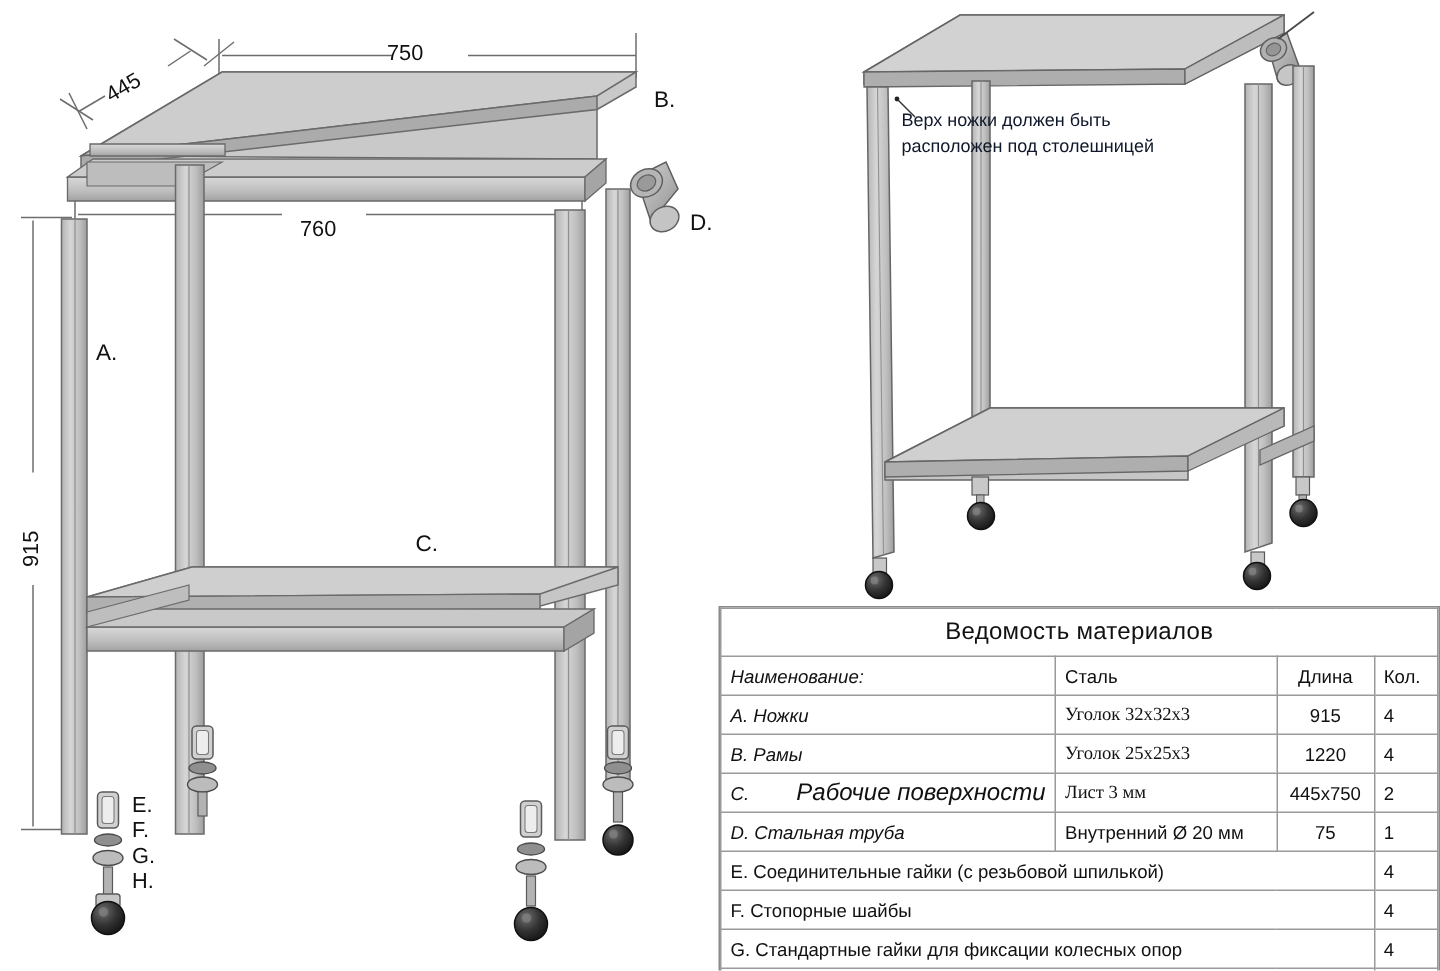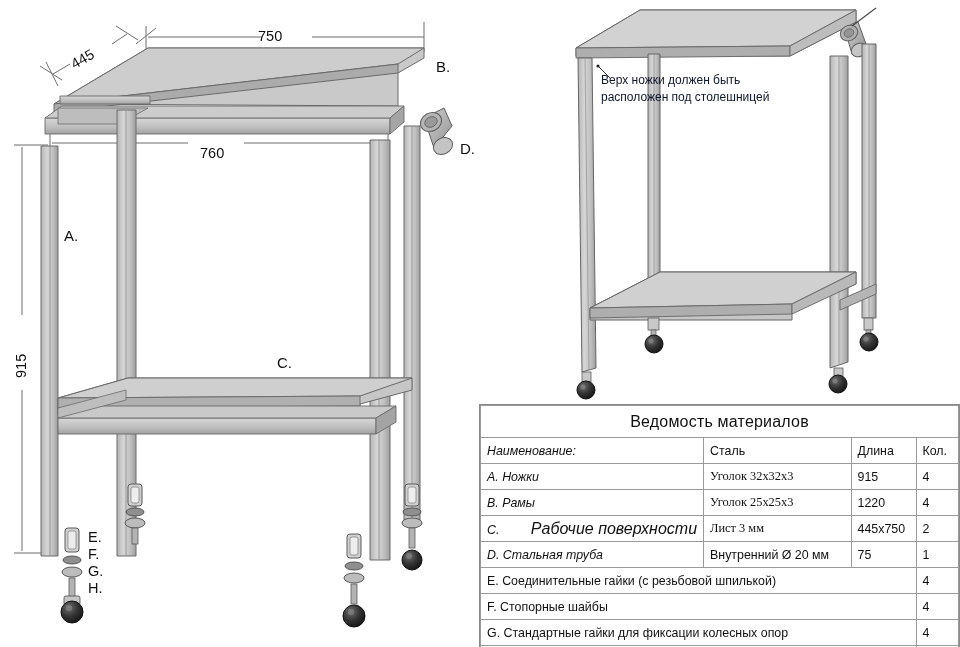--- a/index.html
+++ b/index.html
@@ -25,21 +25,21 @@
     vertical-align:middle;
     white-space:nowrap;
     color:#111;
   }
   .bom .title-cell{
     text-align:center;font-size:16px;height:27px;border-bottom:1px solid #9a9a9a;
     letter-spacing:.2px;
   }
   .c-name{width:148px;font-style:italic;}
   .c-steel{width:205px;}
-  .c-len{width:72px;}
+  .c-len{width:72px;text-align:center;}
   .c-qty{width:52px;text-align:left;}
   .serif{font-family:"Liberation Serif",serif;font-size:13px;}
   .small-name{font-size:16px;padding-left:28px;}
   .letter{font-size:12.4px;}
   .merged{white-space:nowrap;}
   .dim{position:absolute;font-size:14.5px;color:#111;white-space:nowrap;}
   .dim.rot445{transform:rotate(-30deg);transform-origin:left top;}
   .dim.rot915{transform:rotate(-90deg);transform-origin:left top;}
   .note{position:absolute;font-size:12px;line-height:17px;color:#0f172a;white-space:nowrap;}
   .callout{position:absolute;font-size:15px;color:#111;}

